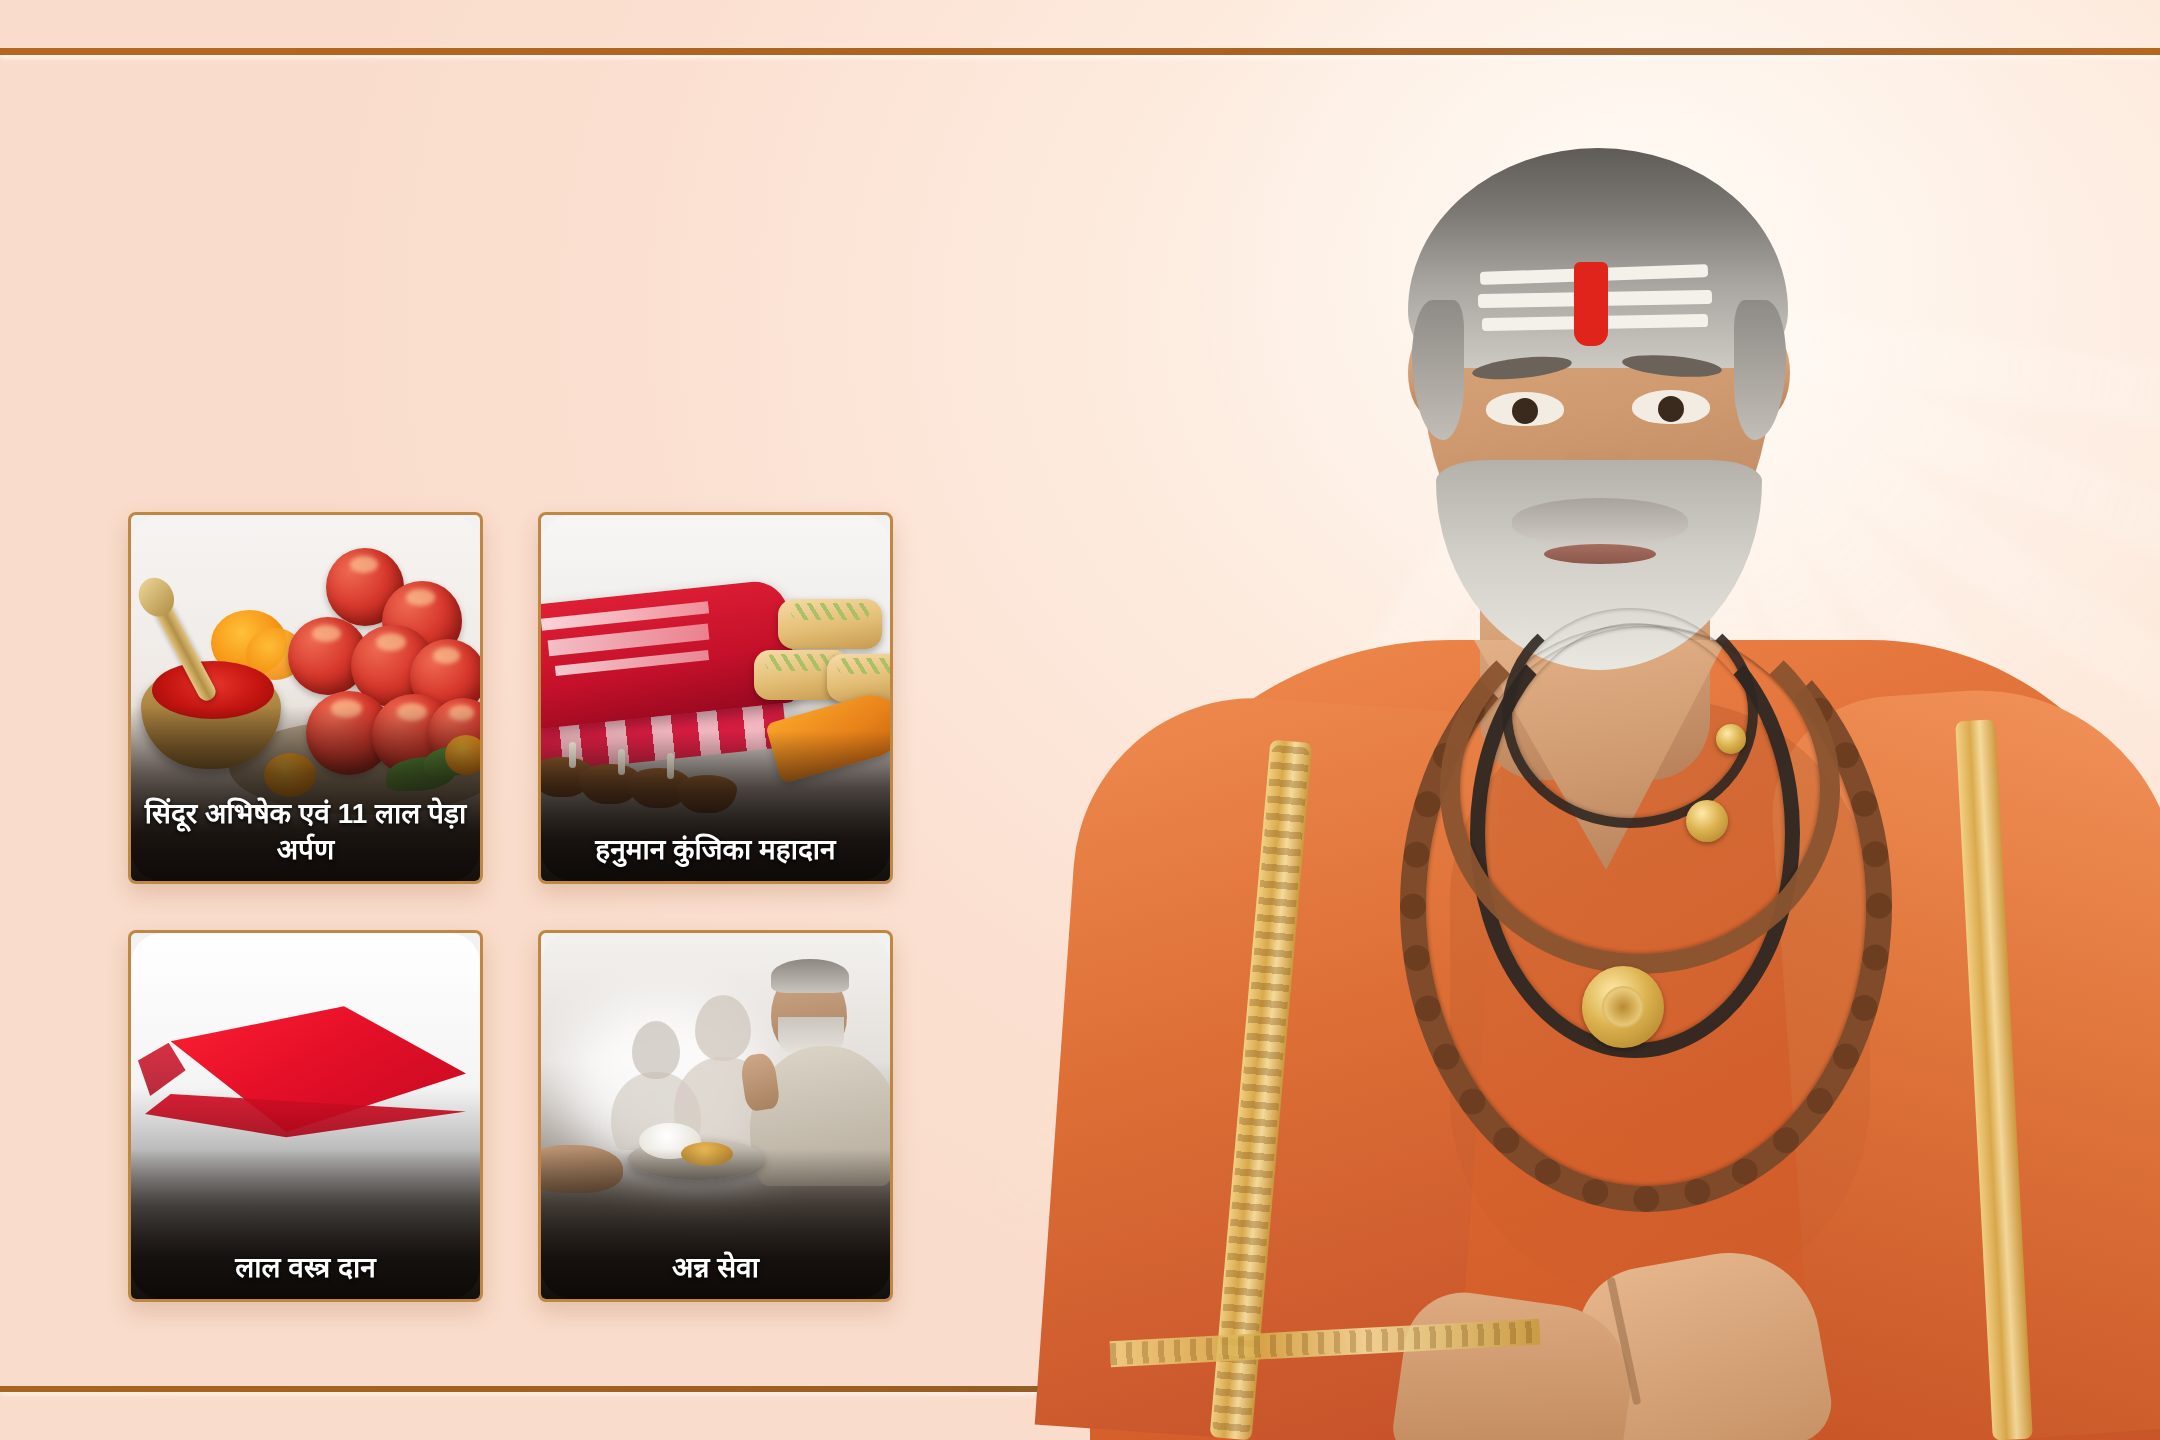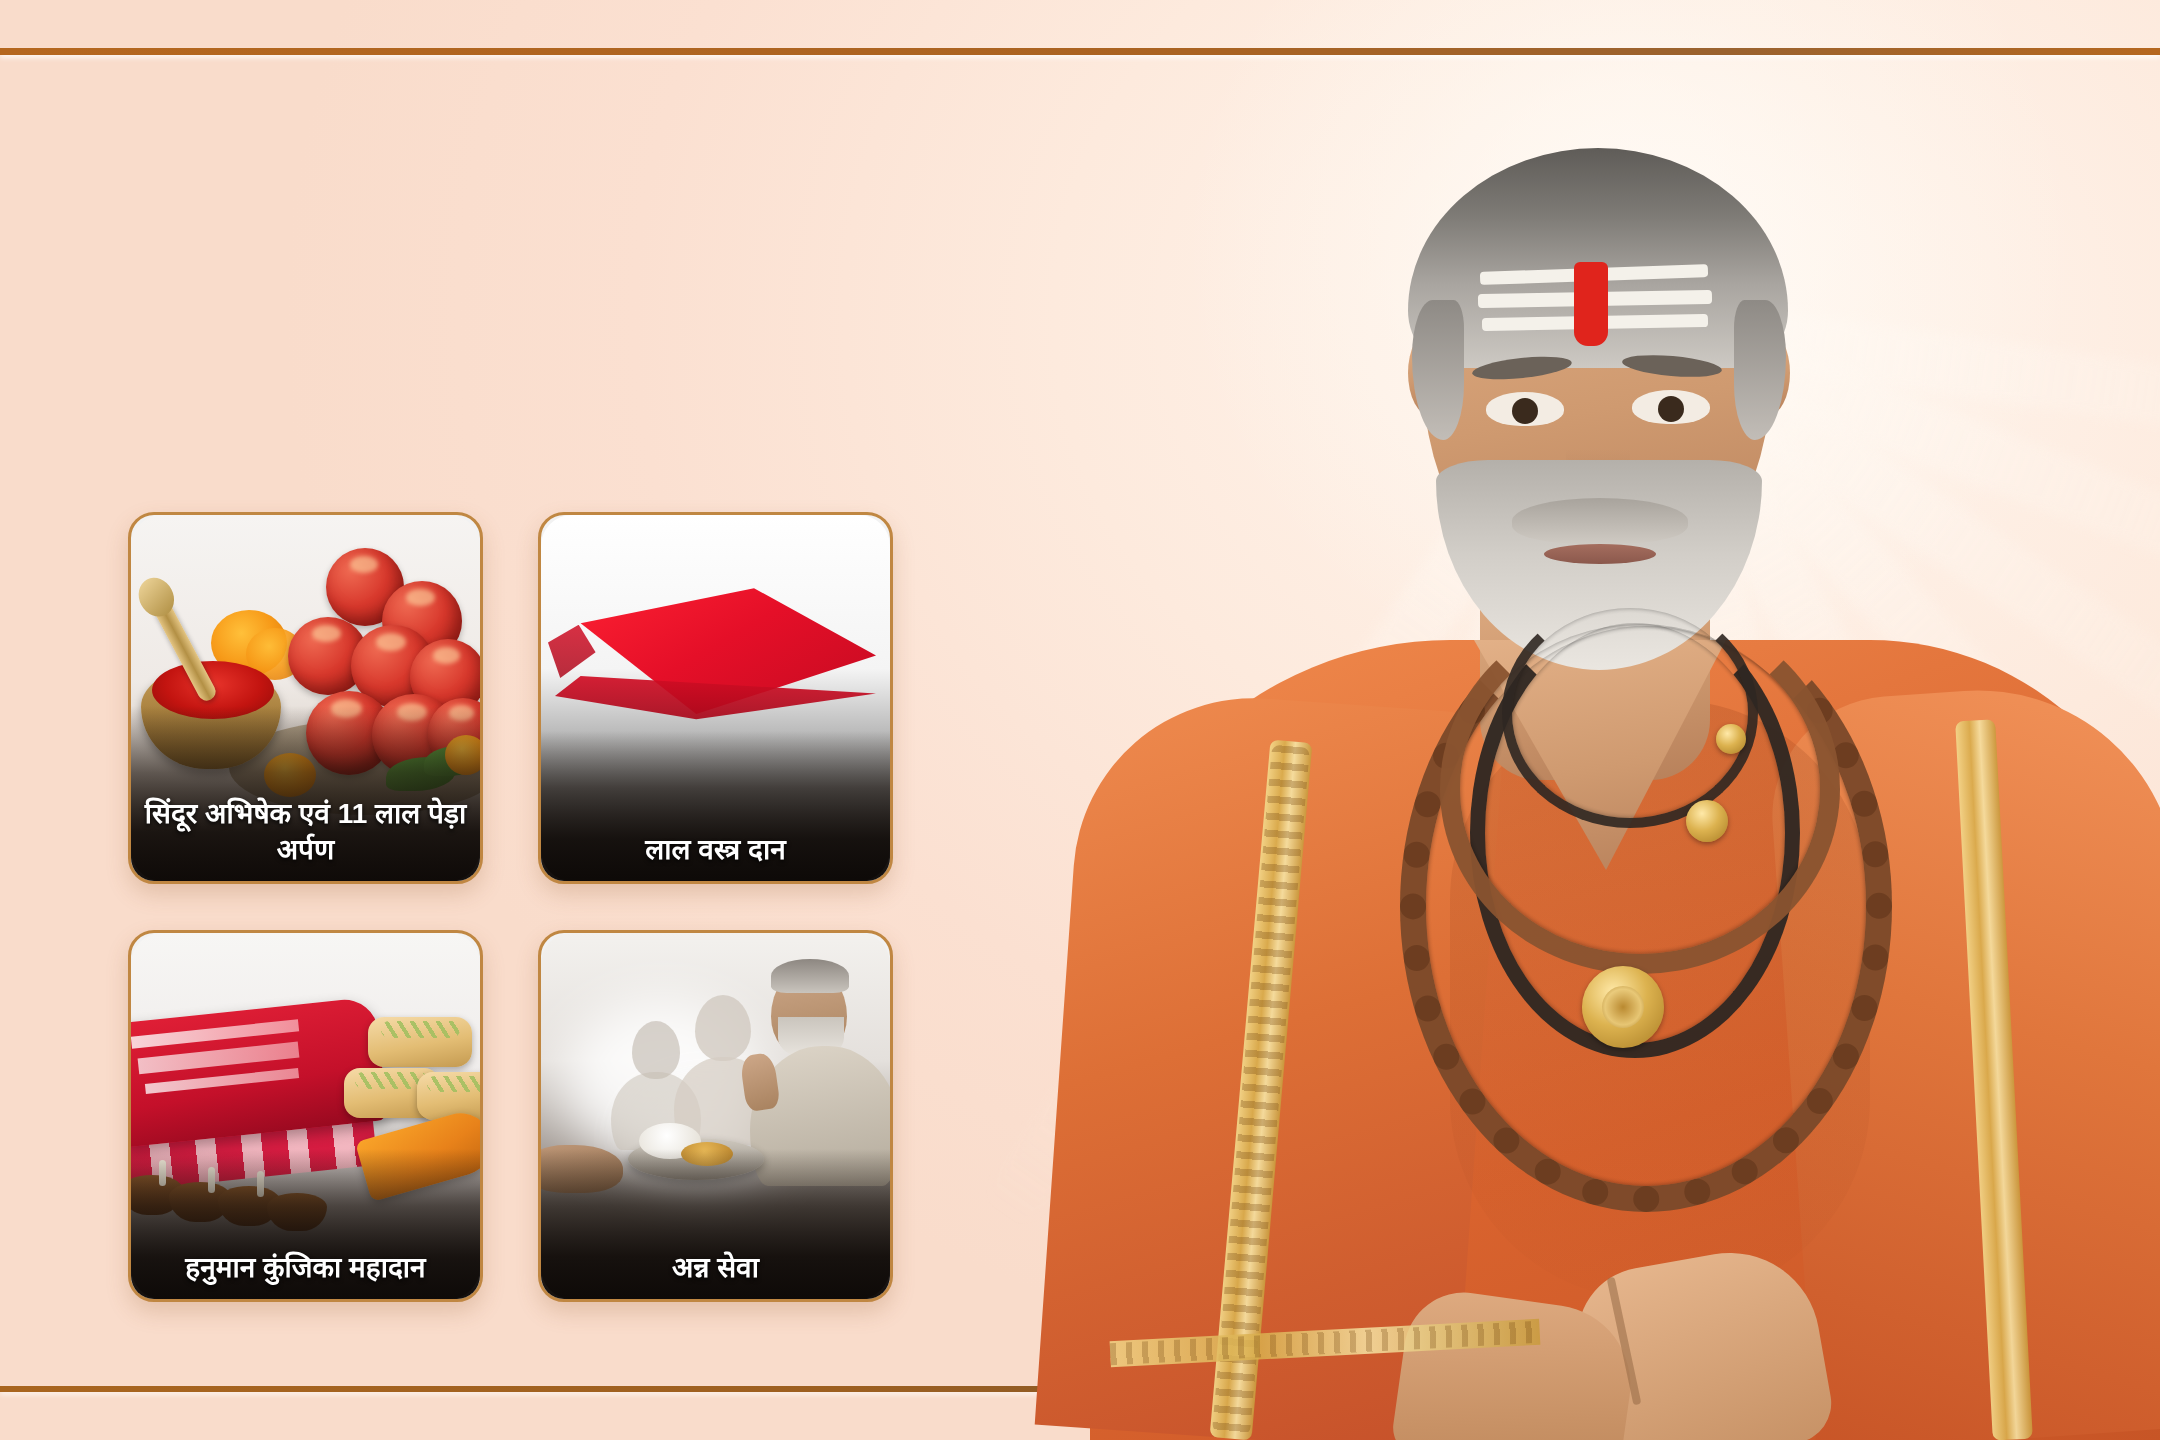--- a/index.html
+++ b/index.html
@@ -32,21 +32,21 @@
   
   .heading{position:absolute;left:118px;top:108px;width:1060px;
     font-size:92px;line-height:1.30;font-weight:700;color:#bd6a23;
     letter-spacing:.3px;
     text-shadow:3px 4px 0 rgba(120,60,15,.30), 1px 2px 0 rgba(150,78,25,.35);}
   .heading .l2{display:block;}
   
   .grid{position:absolute;left:128px;top:512px;width:820px;
         display:grid;grid-template-columns:355px 355px;grid-template-rows:372px 372px;
         column-gap:55px;row-gap:46px;}
-  .card{position:relative;border-radius:26px;overflow:hidden;
+  .card{position:relative;border-radius:8px;overflow:hidden;
         border:3px solid #c08742;
         box-shadow:0 10px 22px rgba(150,90,45,.22);
         background:#f2f2f2;}
   .card .photo{position:absolute;inset:0;overflow:hidden;border-radius:31px;}
   .card .caption{position:absolute;left:0;right:0;bottom:0;height:150px;
     background:linear-gradient(180deg, rgba(20,14,10,0) 0%, rgba(22,15,10,.62) 38%, rgba(16,11,8,.92) 72%, rgba(12,8,6,.97) 100%);
     display:flex;align-items:flex-end;justify-content:center;
     padding-bottom:14px;box-sizing:border-box;}
   .card .caption span{color:#ffffff;font-size:28px;font-weight:700;line-height:1.26;
     text-align:center;max-width:330px;
@@ -183,36 +183,20 @@
           <div class="spoon" style="left:13%;top:22%"></div>
         </div>
       </div>
       <div class="caption">
         <span>सिंदूर अभिषेक एवं 11 लाल पेड़ा अर्पण</span>
       </div>
     </div>
 
     <div class="card">
       <div class="photo">
-        <div class="ph c3">
-          <div class="fold-top" style="left:4%;top:20%;width:92%;height:40%;
-               clip-path:polygon(8% 24%, 62% 0%, 100% 46%, 44% 86%);"></div>
-          <div class="fold-side" style="left:4%;top:44%;width:92%;height:16%;
-               clip-path:polygon(8% 0%, 100% 30%, 44% 74%, 0% 34%);opacity:.92"></div>
-          <div class="fold-side" style="left:2%;top:30%;width:22%;height:22%;
-               clip-path:polygon(0% 22%, 40% 0%, 62% 34%, 16% 66%);opacity:.85"></div>
-        </div>
-      </div>
-      <div class="caption">
-        <span>लाल वस्त्र दान</span>
-      </div>
-    </div>
-
-    <div class="card">
-      <div class="photo">
         <div class="ph c2">
           <div class="check" style="left:-2%;top:50%;width:72%;height:17%;transform:rotate(-6deg);opacity:.95"></div>
           <div class="cloth" style="left:-4%;top:21%;width:76%;height:34%;border-radius:6px 34px 10px 6px;transform:rotate(-6deg)"></div>
           <div class="stripe" style="left:0%;top:26%;width:48%;height:12px;transform:rotate(-6deg);opacity:.9"></div>
           <div class="stripe" style="left:2%;top:32%;width:46%;height:16px;transform:rotate(-6deg);opacity:.8"></div>
           <div class="stripe" style="left:4%;top:39%;width:44%;height:10px;transform:rotate(-6deg);opacity:.85"></div>
           <div class="sweet" style="left:68%;top:23%;width:104px;height:50px"></div>
           <div class="sweet" style="left:61%;top:37%;width:96px;height:50px"></div>
           <div class="sweet" style="left:82%;top:38%;width:84px;height:48px"></div>
           <div class="ladoo-bar" style="left:66%;top:52%;width:132px;height:62px;transform:rotate(-16deg)"></div>
@@ -220,20 +204,36 @@
           <div class="diya" style="left:11%;top:68%;width:62px;height:40px"></div>
           <div class="diya" style="left:25%;top:69%;width:62px;height:40px"></div>
           <div class="diya" style="left:39%;top:71%;width:60px;height:38px"></div>
           <div class="wick" style="left:8%;top:62%"></div>
           <div class="wick" style="left:22%;top:64%"></div>
           <div class="wick" style="left:36%;top:65%"></div>
         </div>
       </div>
       <div class="caption">
         <span>हनुमान कुंजिका महादान</span>
+      </div>
+    </div>
+
+    <div class="card">
+      <div class="photo">
+        <div class="ph c3">
+          <div class="fold-top" style="left:4%;top:20%;width:92%;height:40%;
+               clip-path:polygon(8% 24%, 62% 0%, 100% 46%, 44% 86%);"></div>
+          <div class="fold-side" style="left:4%;top:44%;width:92%;height:16%;
+               clip-path:polygon(8% 0%, 100% 30%, 44% 74%, 0% 34%);opacity:.92"></div>
+          <div class="fold-side" style="left:2%;top:30%;width:22%;height:22%;
+               clip-path:polygon(0% 22%, 40% 0%, 62% 34%, 16% 66%);opacity:.85"></div>
+        </div>
+      </div>
+      <div class="caption">
+        <span>लाल वस्त्र दान</span>
       </div>
     </div>
 
     <div class="card">
       <div class="photo">
         <div class="ph c4">
           <div class="mist" style="left:6%;top:18%;width:58%;height:46%"></div>
           <div class="mist" style="left:28%;top:44%;width:40%;height:26%;opacity:.7"></div>
           <div class="person" style="left:26%;top:24%;width:48px;height:58px;background:#b9b0a5;opacity:.55"></div>
           <div class="torso" style="left:20%;top:38%;width:90px;height:78px;background:#c6bdb2;opacity:.5"></div>

